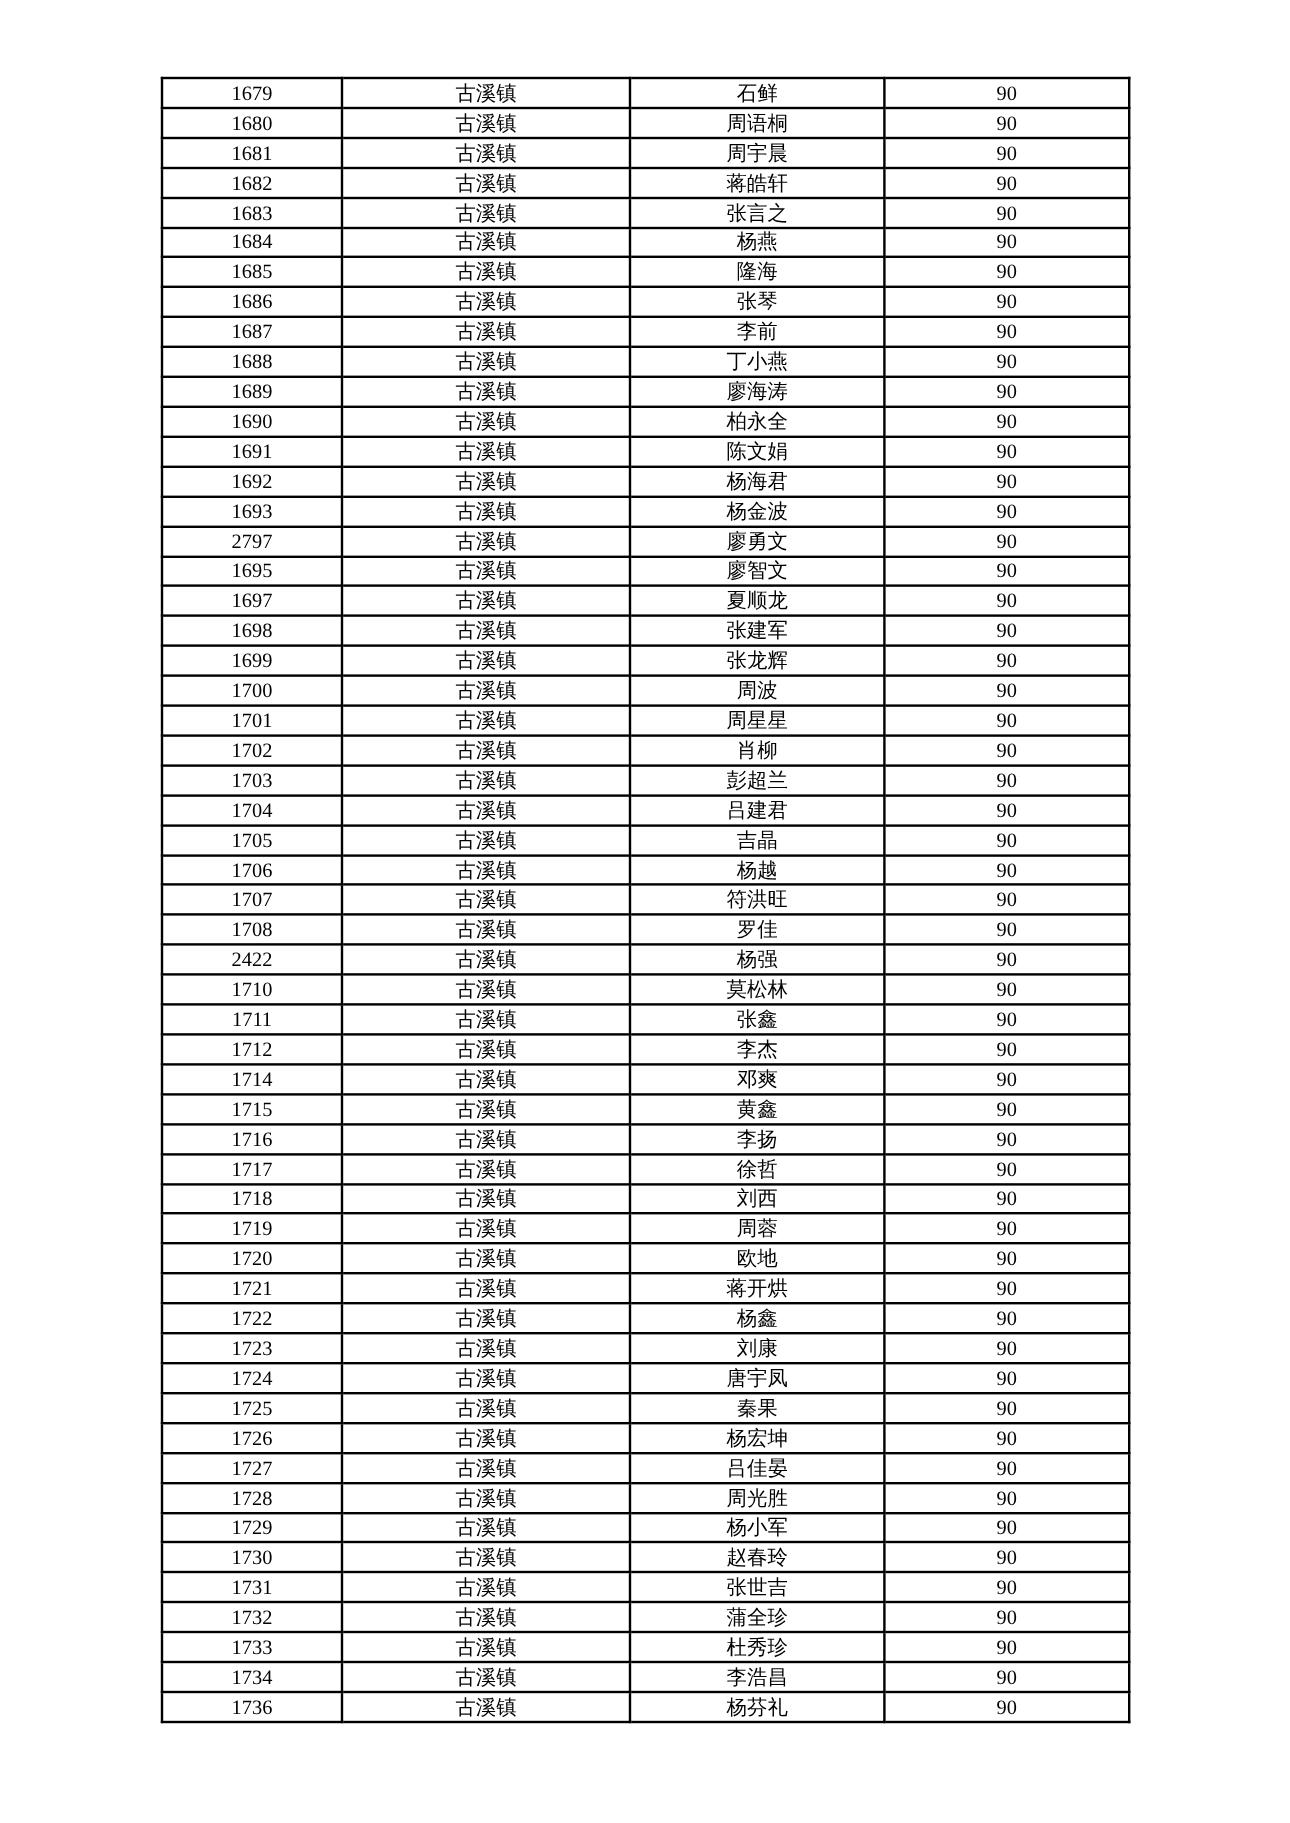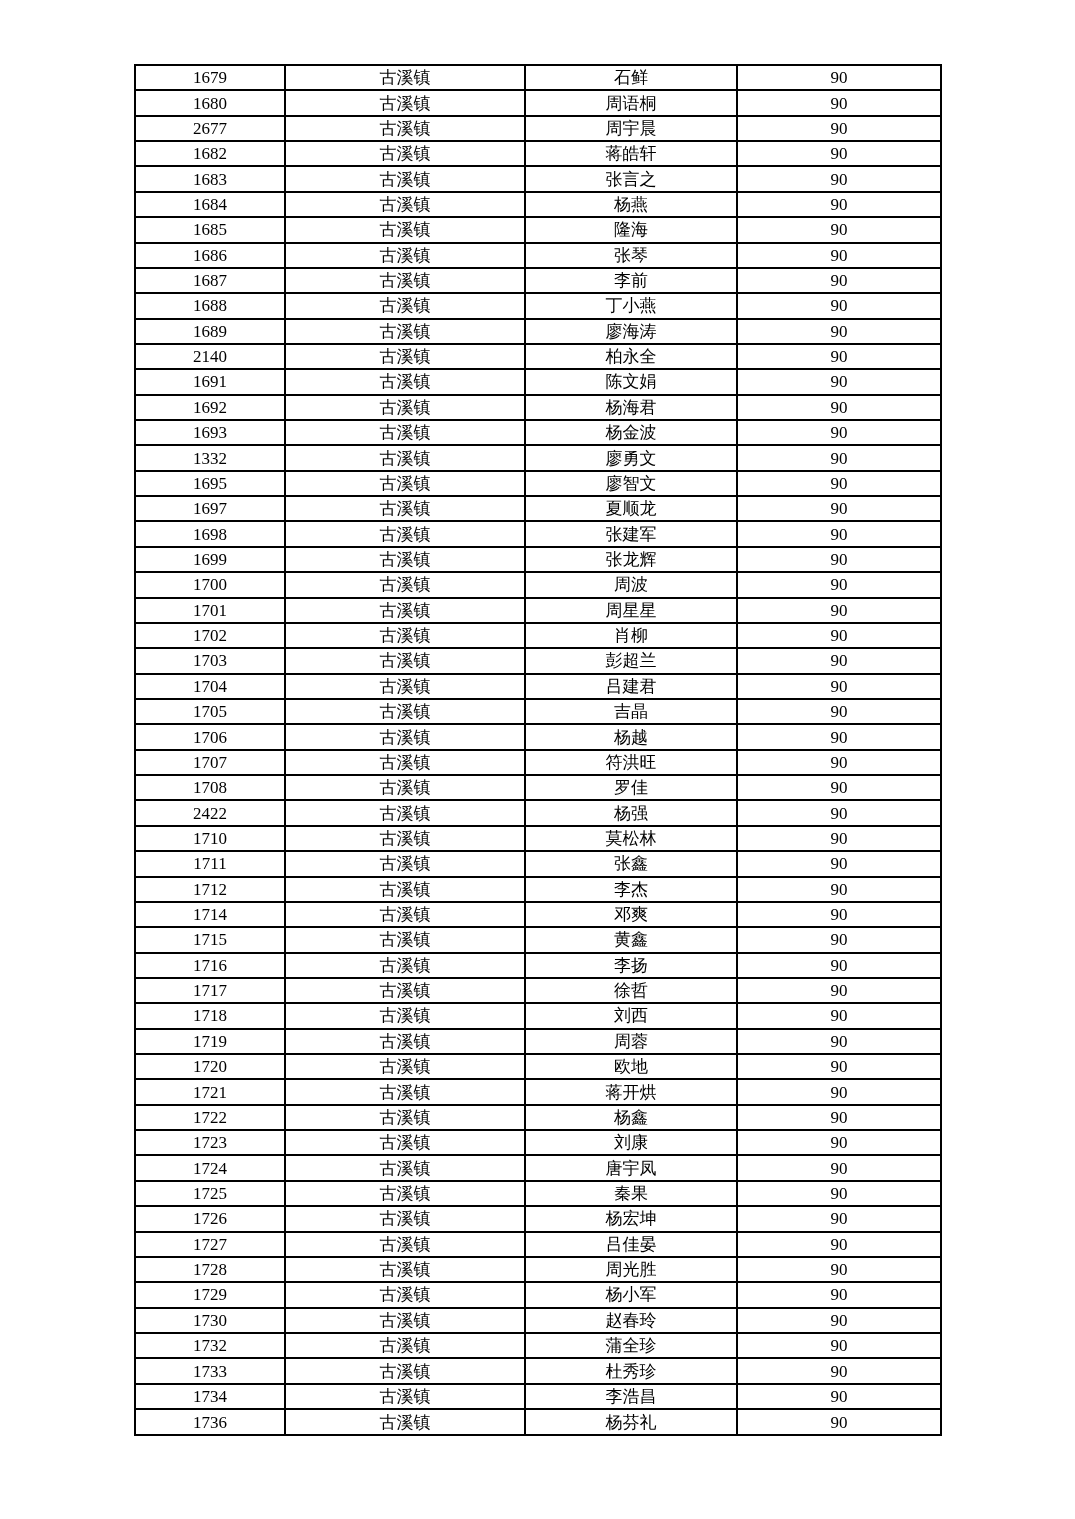--- a/index.html
+++ b/index.html
@@ -55,21 +55,21 @@
           <td>石鲜</td>
           <td>90</td>
         </tr>
         <tr>
           <td>1680</td>
           <td>古溪镇</td>
           <td>周语桐</td>
           <td>90</td>
         </tr>
         <tr>
-          <td>2677</td>
+          <td>1681</td>
           <td>古溪镇</td>
           <td>周宇晨</td>
           <td>90</td>
         </tr>
         <tr>
           <td>1682</td>
           <td>古溪镇</td>
           <td>蒋皓轩</td>
           <td>90</td>
         </tr>
@@ -109,21 +109,21 @@
           <td>丁小燕</td>
           <td>90</td>
         </tr>
         <tr>
           <td>1689</td>
           <td>古溪镇</td>
           <td>廖海涛</td>
           <td>90</td>
         </tr>
         <tr>
-          <td>2140</td>
+          <td>1690</td>
           <td>古溪镇</td>
           <td>柏永全</td>
           <td>90</td>
         </tr>
         <tr>
           <td>1691</td>
           <td>古溪镇</td>
           <td>陈文娟</td>
           <td>90</td>
         </tr>
@@ -133,21 +133,21 @@
           <td>杨海君</td>
           <td>90</td>
         </tr>
         <tr>
           <td>1693</td>
           <td>古溪镇</td>
           <td>杨金波</td>
           <td>90</td>
         </tr>
         <tr>
-          <td>1332</td>
+          <td>2797</td>
           <td>古溪镇</td>
           <td>廖勇文</td>
           <td>90</td>
         </tr>
         <tr>
           <td>1695</td>
           <td>古溪镇</td>
           <td>廖智文</td>
           <td>90</td>
         </tr>
@@ -340,20 +340,26 @@
         <tr>
           <td>1729</td>
           <td>古溪镇</td>
           <td>杨小军</td>
           <td>90</td>
         </tr>
         <tr>
           <td>1730</td>
           <td>古溪镇</td>
           <td>赵春玲</td>
+          <td>90</td>
+        </tr>
+        <tr>
+          <td>1731</td>
+          <td>古溪镇</td>
+          <td>张世吉</td>
           <td>90</td>
         </tr>
         <tr>
           <td>1732</td>
           <td>古溪镇</td>
           <td>蒲全珍</td>
           <td>90</td>
         </tr>
         <tr>
           <td>1733</td>

